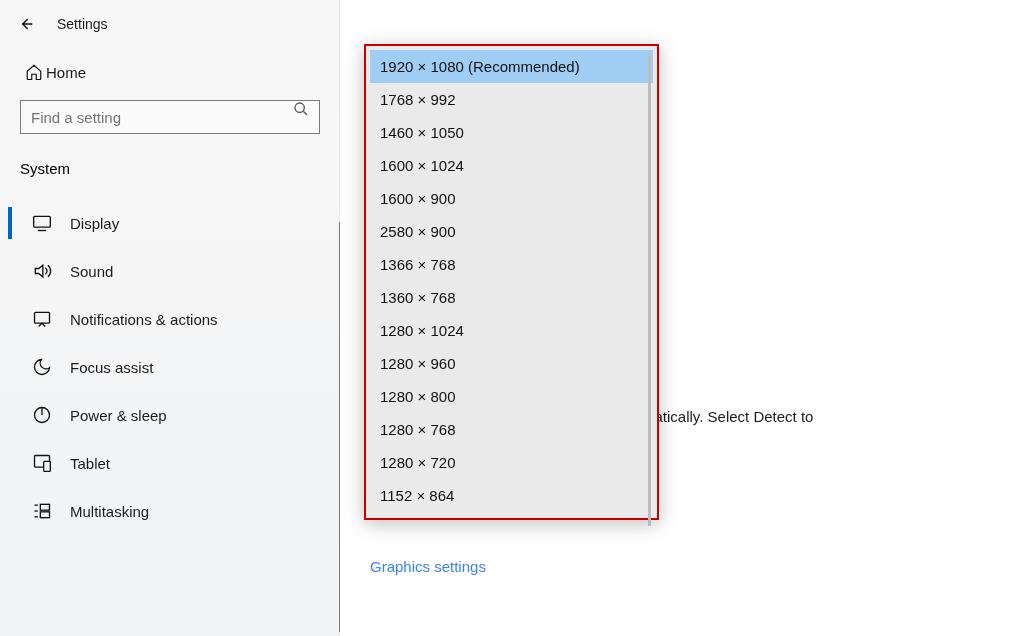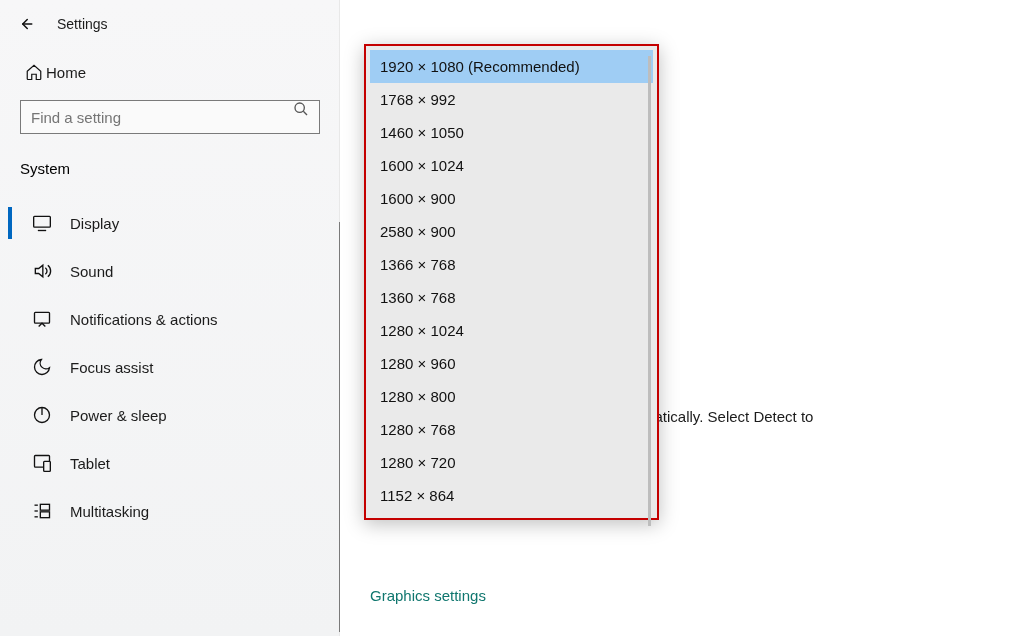--- a/index.html
+++ b/index.html
@@ -48,21 +48,21 @@
       border: 2px solid #c40000; background: #eaeaea;
       box-shadow: 0 4px 18px rgba(0,0,0,.25);
       margin-top: 28px;
     }
     .dropdown-inner { padding: 4px 4px 6px 4px; position: relative; }
     .dd-item {
       padding: 8px 10px; font-size: 15px; color: #111; cursor: pointer;
     }
     .dd-item.selected { background: #9fcdf4; }
     .dd-scroll { position: absolute; right: 6px; top: 10px; width: 3px; height: 470px; background: #bdbdbd; }
-    .graphics-link { position: absolute; left: 30px; top: 558px; color: #0f766e; font-size: 15px; cursor: pointer; margin-top: 29px; }
+    .graphics-link { position: absolute; left: 30px; top: 558px; color: #3b82f6; font-size: 15px; cursor: pointer; }
     .bg-text { position: absolute; left: 302px; top: 408px; font-size: 15px; color: #1b1b1b; white-space: pre; }
   </style>
 </head>
 <body>
 
 <div class="app">
   <aside class="sidebar">
     <div class="topbar">
       <div class="back-btn">
         <svg width="18" height="18" viewBox="0 0 24 24" fill="none" stroke="#111" stroke-width="2" stroke-linecap="round" stroke-linejoin="round">

